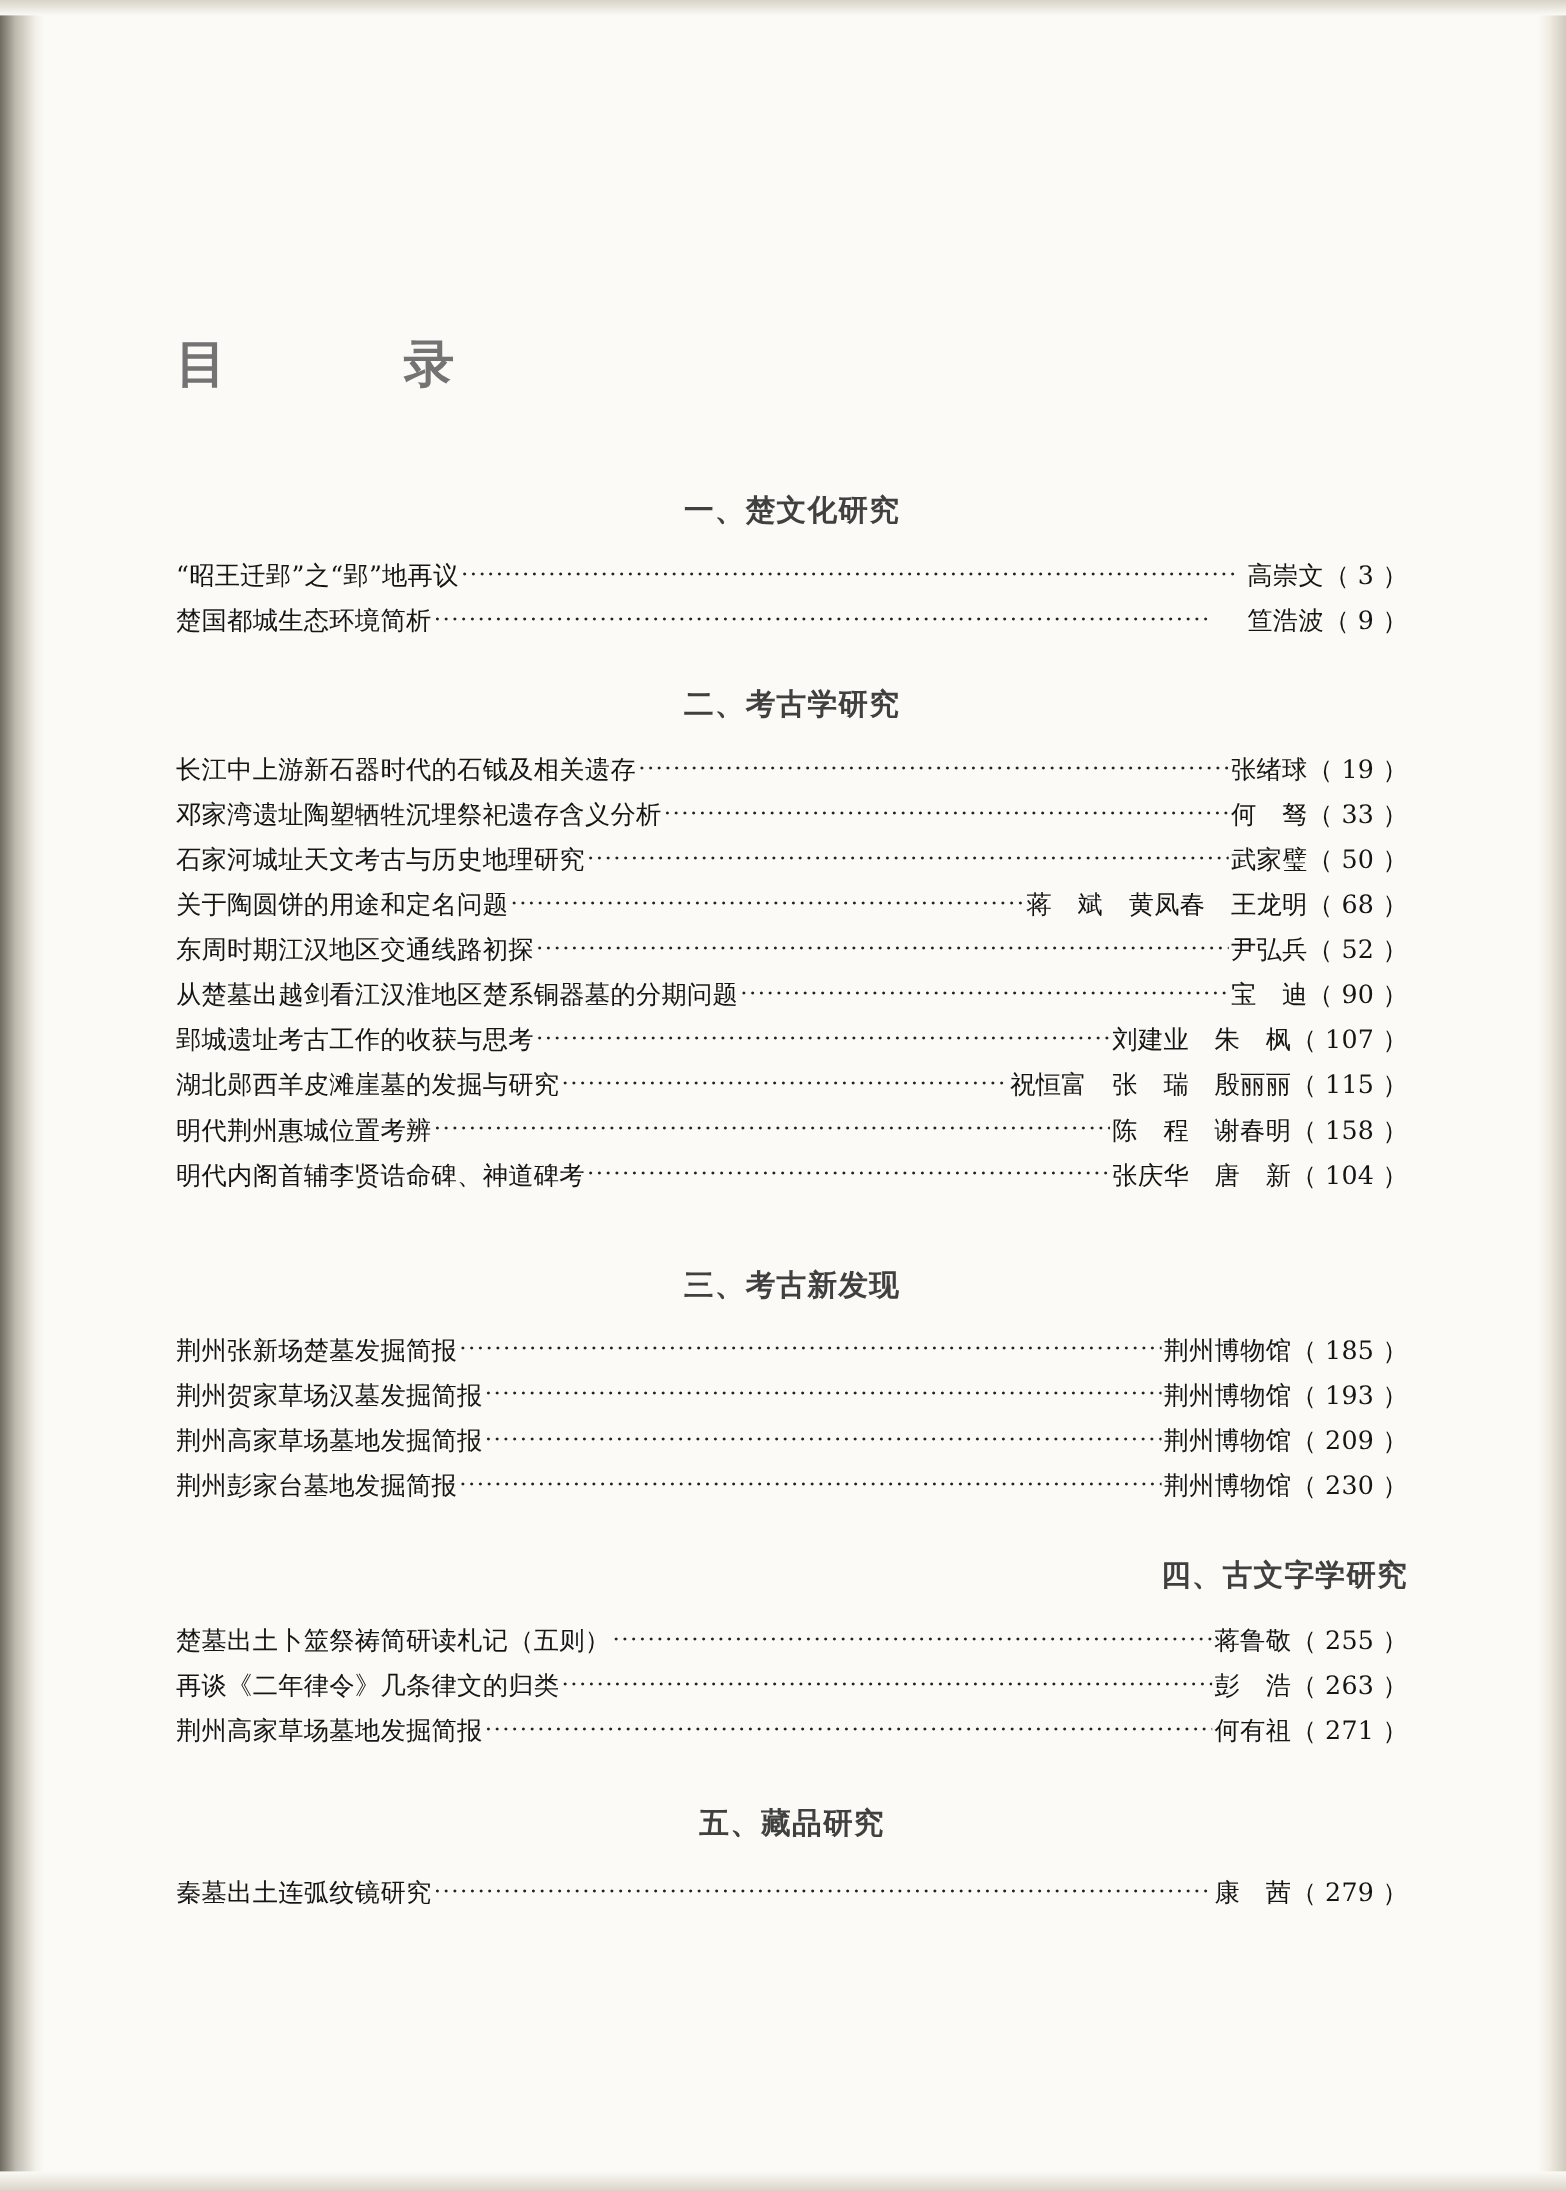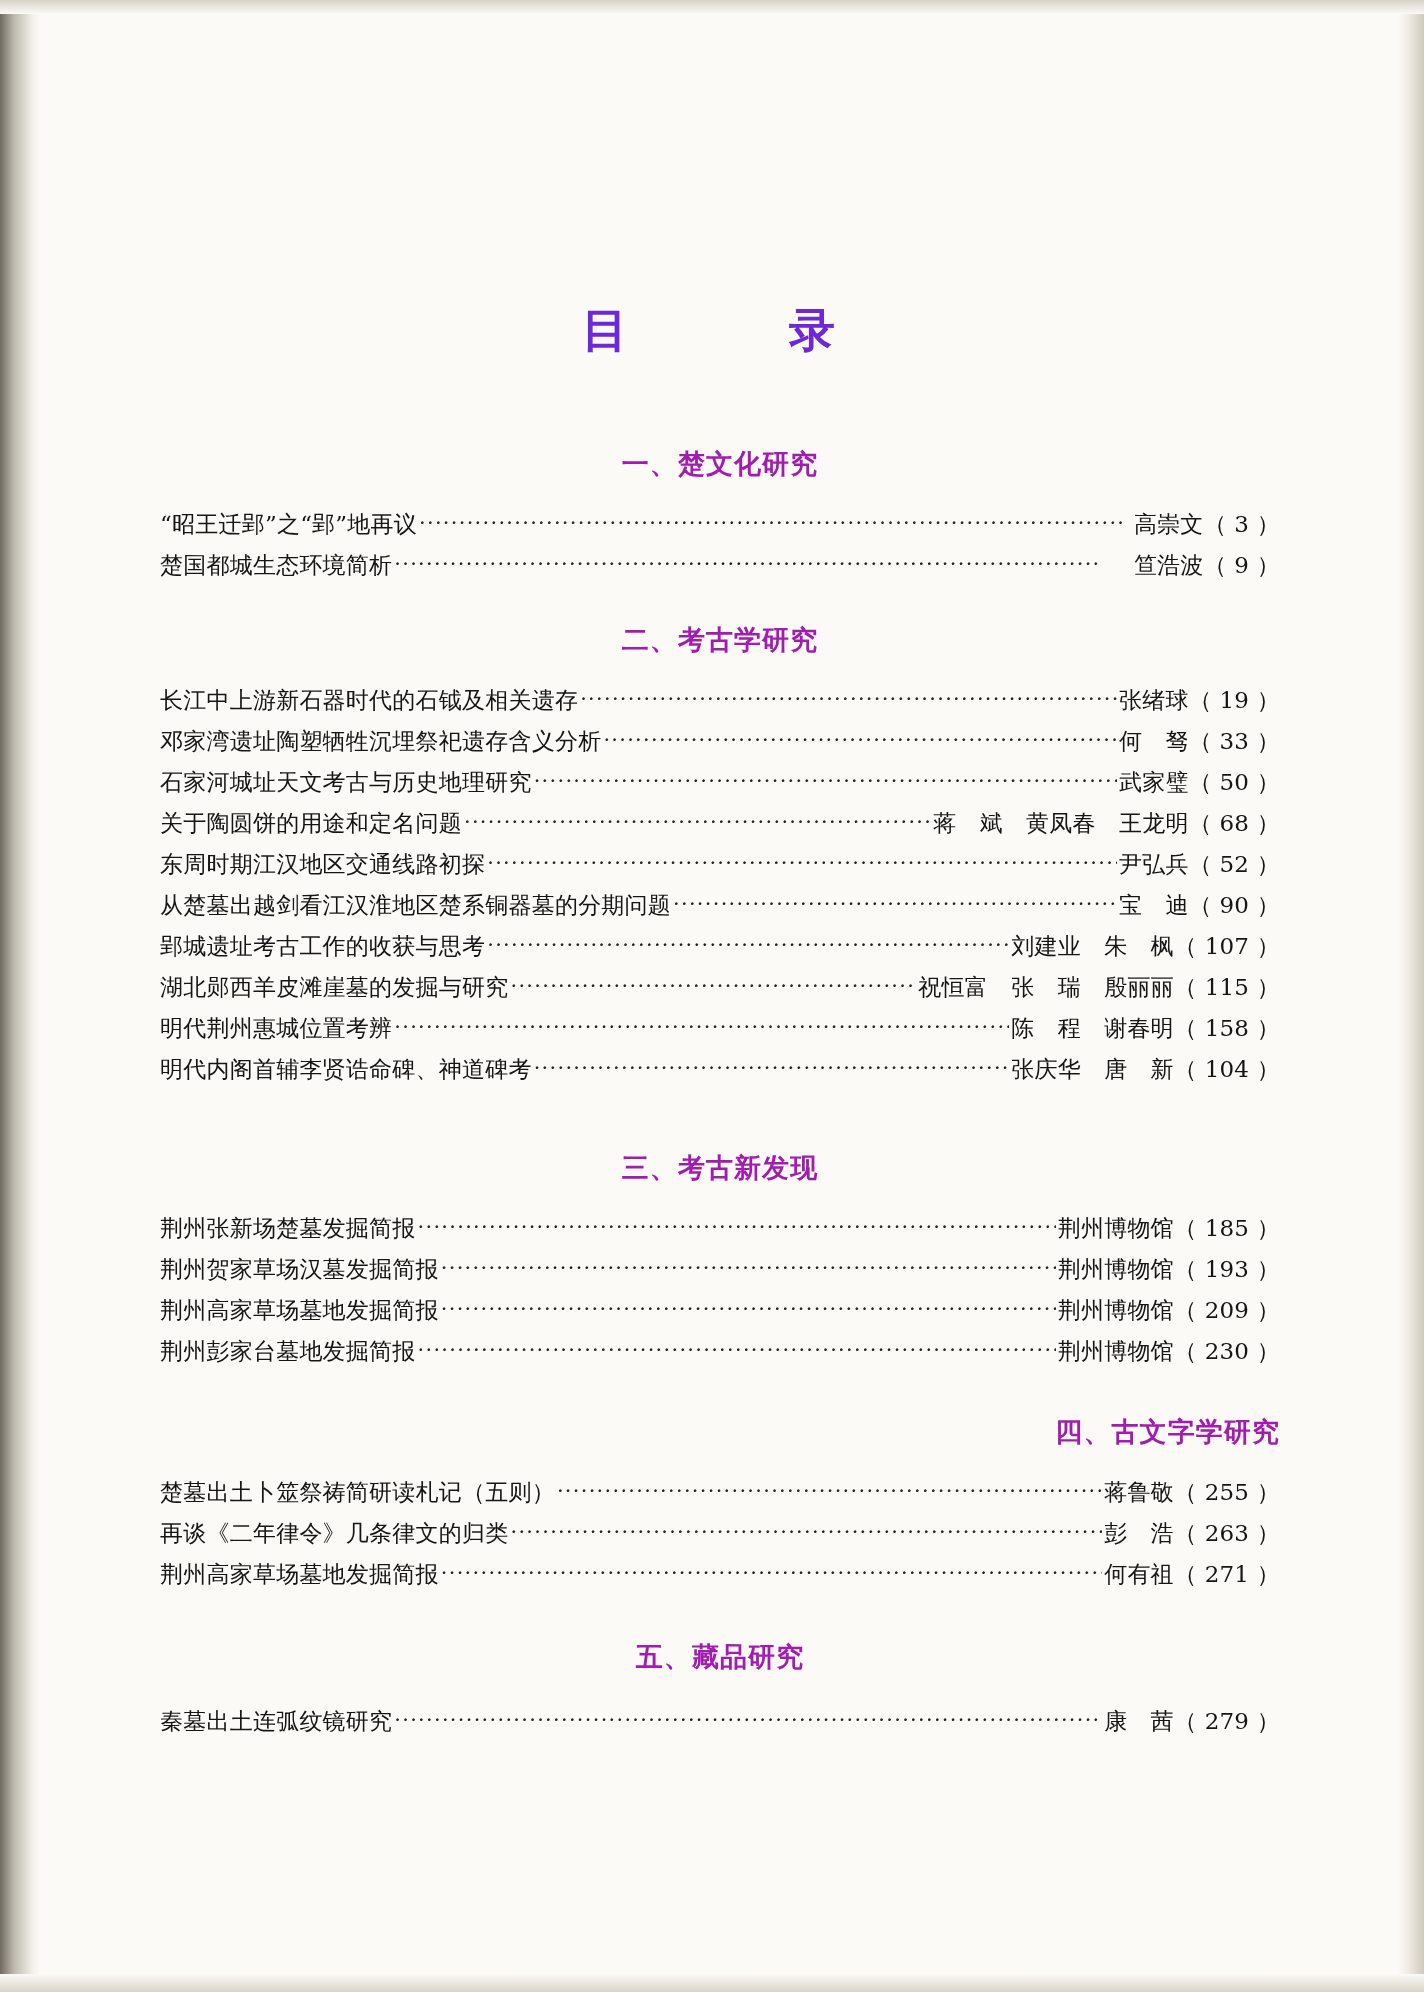--- a/index.html
+++ b/index.html
@@ -50,39 +50,38 @@
   }
 
   .content {
     position: absolute;
     left: 160px;
     top: 0;
     width: 1120px;
   }
 
   .doc-title {
-    text-align: center;
     font-size: 46px;
     letter-spacing: 0.5em;
     font-weight: 700;
     margin-top: 300px;
     margin-bottom: 0;
     font-family: Liberation Sans, sans-serif;
-    color: #6d28d9;
+    color: #737373;
   }
 
   .section {
     margin-top: 0;
   }
   .section-title {
     text-align: center;
     font-size: 27px;
     font-weight: 700;
     letter-spacing: 0.04em;
-    color: #a21caf;
+    color: #404040;
   }
 
   .entries {
     margin: 0;
     padding: 0;
     list-style: none;
   }
 
   .entry {
     display: flex;

